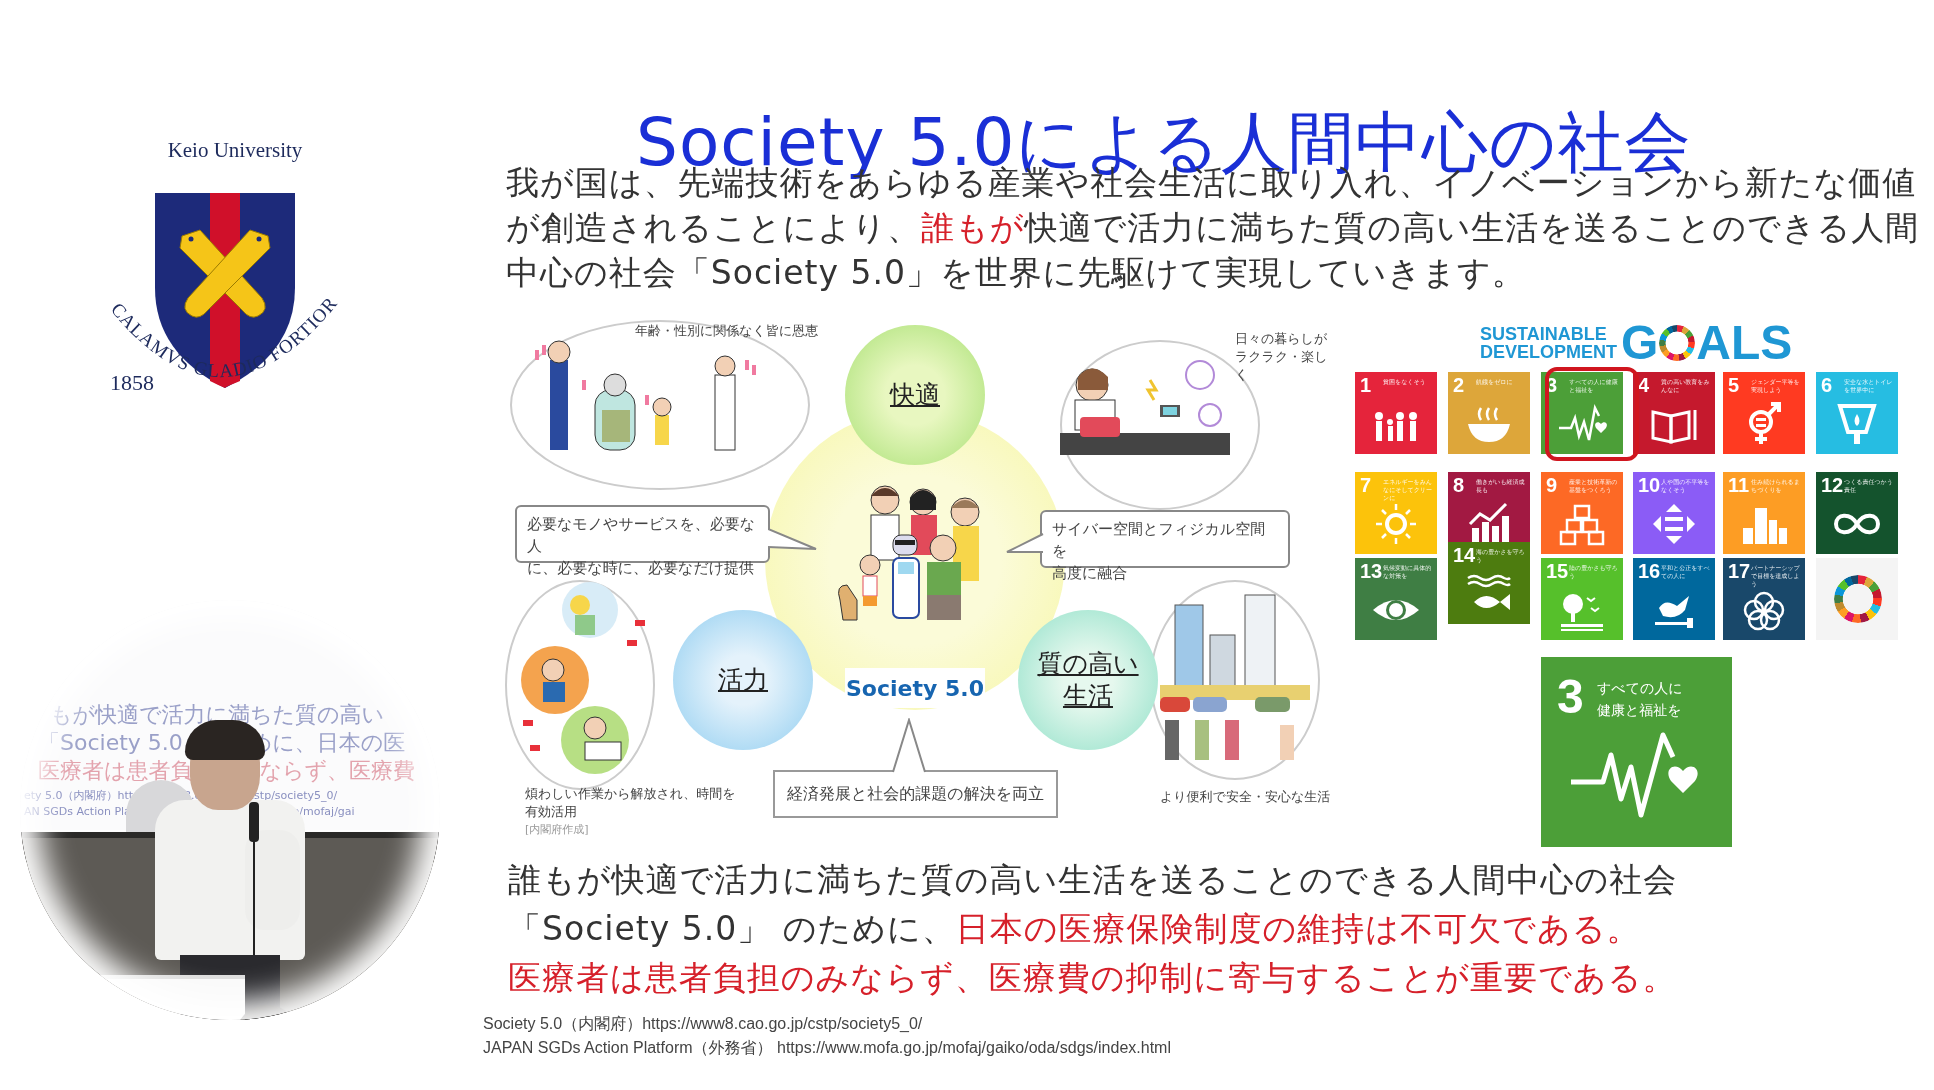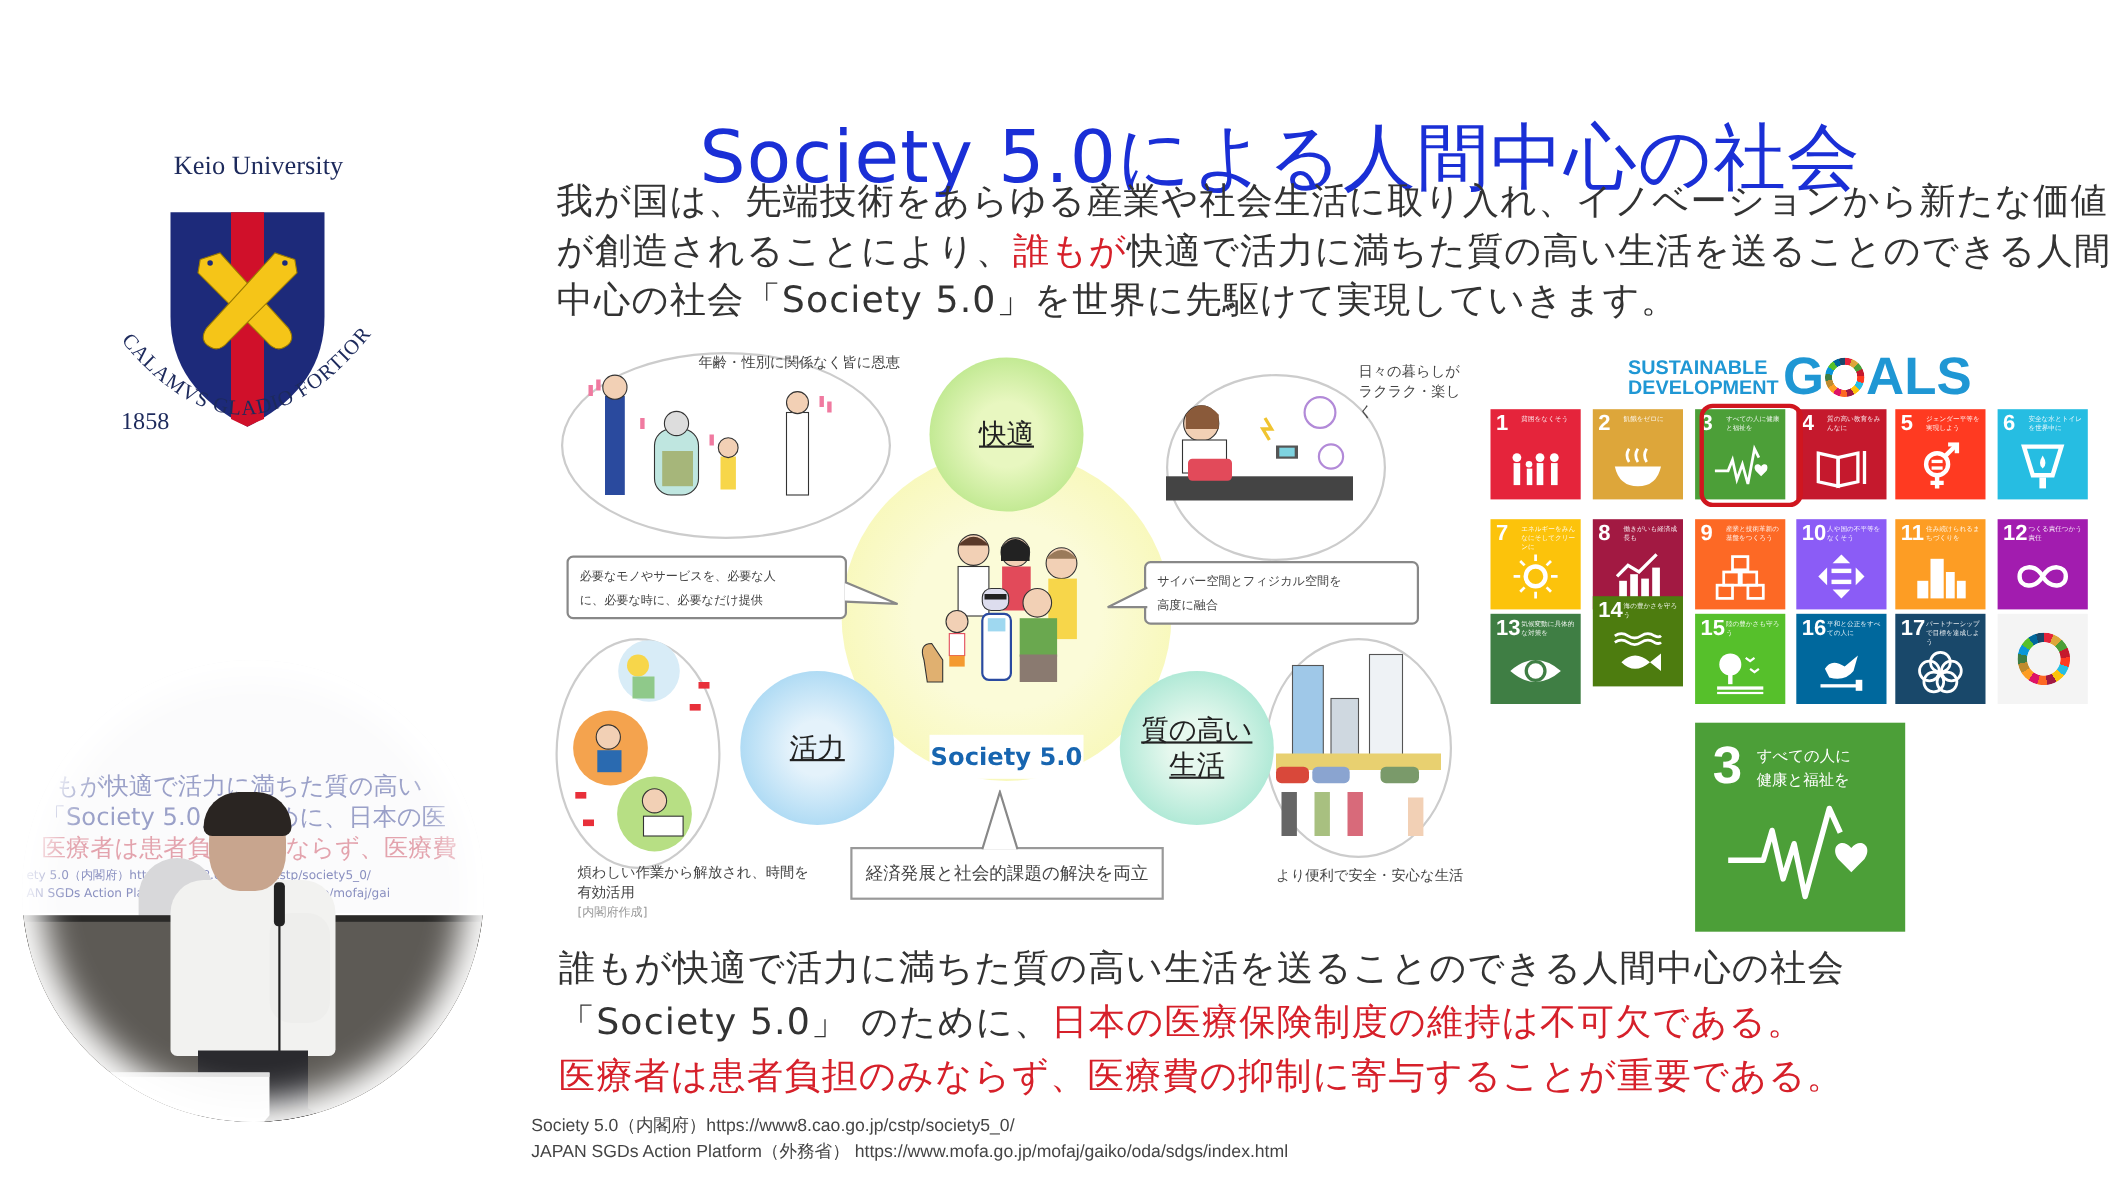--- a/index.html
+++ b/index.html
@@ -10,33 +10,33 @@
 
   
   .slide-title { left: 636px; top: 58px; font-size: 66px; color: #1a2fd6; letter-spacing: 1px; white-space: nowrap; font-family: "DejaVu Sans", sans-serif; font-weight: normal; margin-top: 40px; }
 
   
   .intro { left: 506px; top: 160px; width: 1420px; font-size: 33px; line-height: 45px; color: #333; letter-spacing: 1px; }
   .intro .hl { color: #d6202a; }
 
   
   .logo { left: 110px; top: 138px; width: 250px; height: 300px; }
-  .logo-title { position: absolute; left: 10px; top: 0; width: 230px; text-align: center; font-family: "Liberation Serif", "DejaVu Serif", serif; font-size: 24px; color: #1d2a5c; }
+  .logo-title { position: absolute; left: 10px; top: 0; width: 230px; text-align: center; font-family: "Liberation Serif", "DejaVu Serif", serif; font-size: 21px; color: #1d2a5c; }
   .logo-year { position: absolute; left: 0; top: 232px; width: 230px; text-align: left; font-family: "Liberation Serif", serif; font-size: 22px; color: #1d2a5c; }
   .logo svg { position: absolute; left: 0; top: 0; }
 
   
   .diagram { left: 500px; top: 310px; width: 840px; height: 530px; }
   .circle { position: absolute; border-radius: 50%; display: flex; align-items: center; justify-content: center; text-align: center; font-size: 25px; color: #222; line-height: 32px; text-decoration: underline; }
   .c-center { left: 265px; top: 100px; width: 300px; height: 300px; background: radial-gradient(circle, #fbfbd8 40%, #f6f6a4 100%); }
   .c-top { left: 345px; top: 15px; width: 140px; height: 140px; background: radial-gradient(circle, #e8f7c0 30%, #a8e074 100%); }
   .c-left { left: 173px; top: 300px; width: 140px; height: 140px; background: radial-gradient(circle, #e4f2fb 25%, #8fcdf0 100%); }
   .c-right { left: 518px; top: 300px; width: 140px; height: 140px; background: radial-gradient(circle, #e6f8ee 25%, #8fe0c8 100%); }
   .s50-label { position: absolute; left: 345px; top: 358px; width: 140px; height: 40px; background: #fff; color: #1765b0; font-weight: bold; font-size: 22px; display: flex; align-items: center; justify-content: center; font-family: "DejaVu Sans", sans-serif; }
-  .callout { position: absolute; background: #fff; border: 2px solid #888; border-radius: 6px; font-size: 11px; color: #444; padding: 6px 10px; line-height: 22px; }
+  .callout { position: absolute; background: #fff; border: 2px solid #888; border-radius: 6px; font-size: 15px; color: #444; padding: 6px 10px; line-height: 22px; }
   .callout-left { left: 15px; top: 195px; width: 255px; height: 58px; }
   .callout-right { left: 540px; top: 200px; width: 250px; height: 58px; }
   .callout-bottom { left: 273px; top: 460px; width: 285px; height: 48px; border-radius: 0; border-color: #999; font-size: 16px; display: flex; align-items: center; justify-content: center; }
   .dlabel { position: absolute; font-size: 13px; color: #444; line-height: 18px; }
   .bubble { position: absolute; border: 2px solid #ccc; border-radius: 50%; background: #fff; }
   .fig { position: absolute; }
 
   
   .sdg { left: 1350px; top: 310px; width: 584px; height: 540px; }
   .sdg-logo { position: absolute; left: 130px; top: 8px; height: 50px; display: flex; align-items: center; }
@@ -400,21 +400,21 @@
         <div class="cap">住み続けられるまちづくりを</div>
         <svg class="ico" viewBox="0 0 50 44">
           <g fill="#fff">
             <rect x="4" y="26" width="10" height="16"></rect>
             <rect x="16" y="6" width="12" height="36"></rect>
             <rect x="30" y="18" width="8" height="24"></rect>
             <rect x="40" y="26" width="8" height="16"></rect>
           </g>
         </svg>
       </div>
-      <div class="tile" style="left: 466px; top: 162px; background: #a21caf;">
+      <div class="tile" style="left: 466px; top: 162px; background: #14532d;">
         <div class="num">12</div>
         <div class="cap">つくる責任つかう責任</div>
         <svg class="ico" viewBox="0 0 50 44">
           <path d="M25 22 C18 10 4 12 4 22 C4 32 18 34 25 22 C32 10 46 12 46 22 C46 32 32 34 25 22Z" fill="none" stroke="#fff" stroke-width="4"></path>
         </svg>
       </div>
       <div class="tile" style="left: 5px; top: 248px; background: rgb(63, 126, 68);">
         <div class="num">13</div>
         <div class="cap">気候変動に具体的な対策を</div>
         <svg class="ico" viewBox="0 0 50 44">

